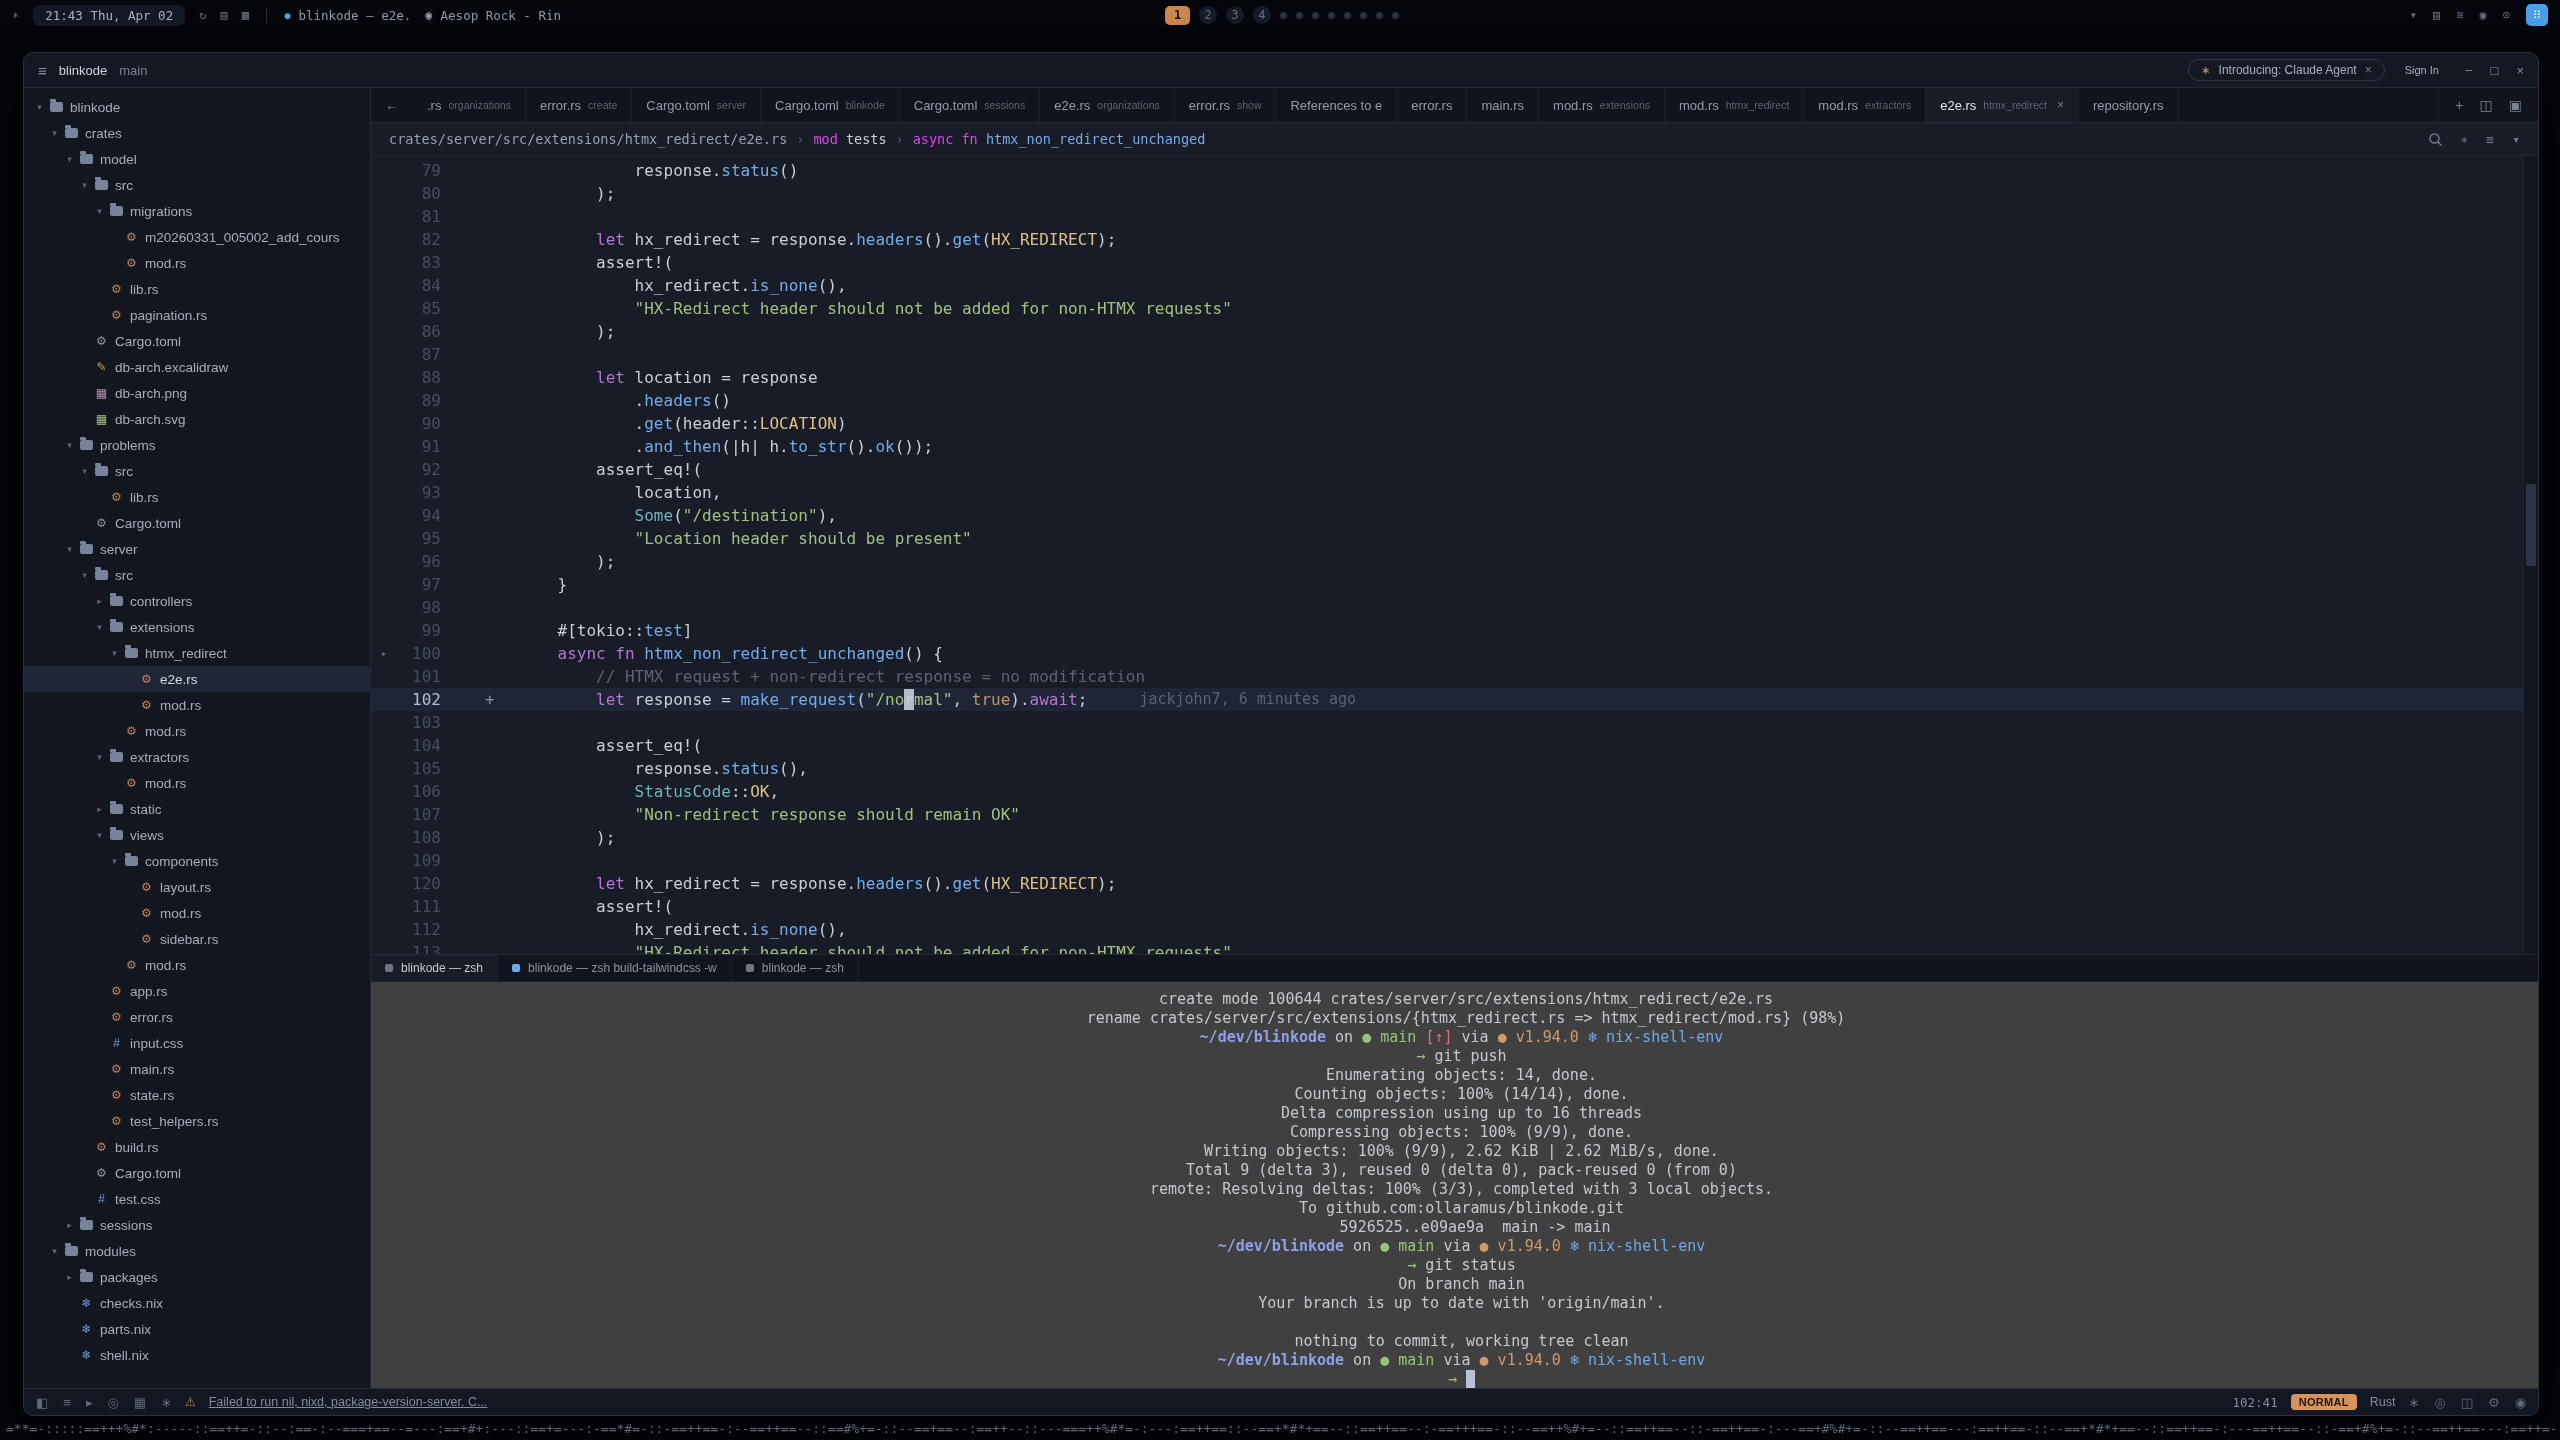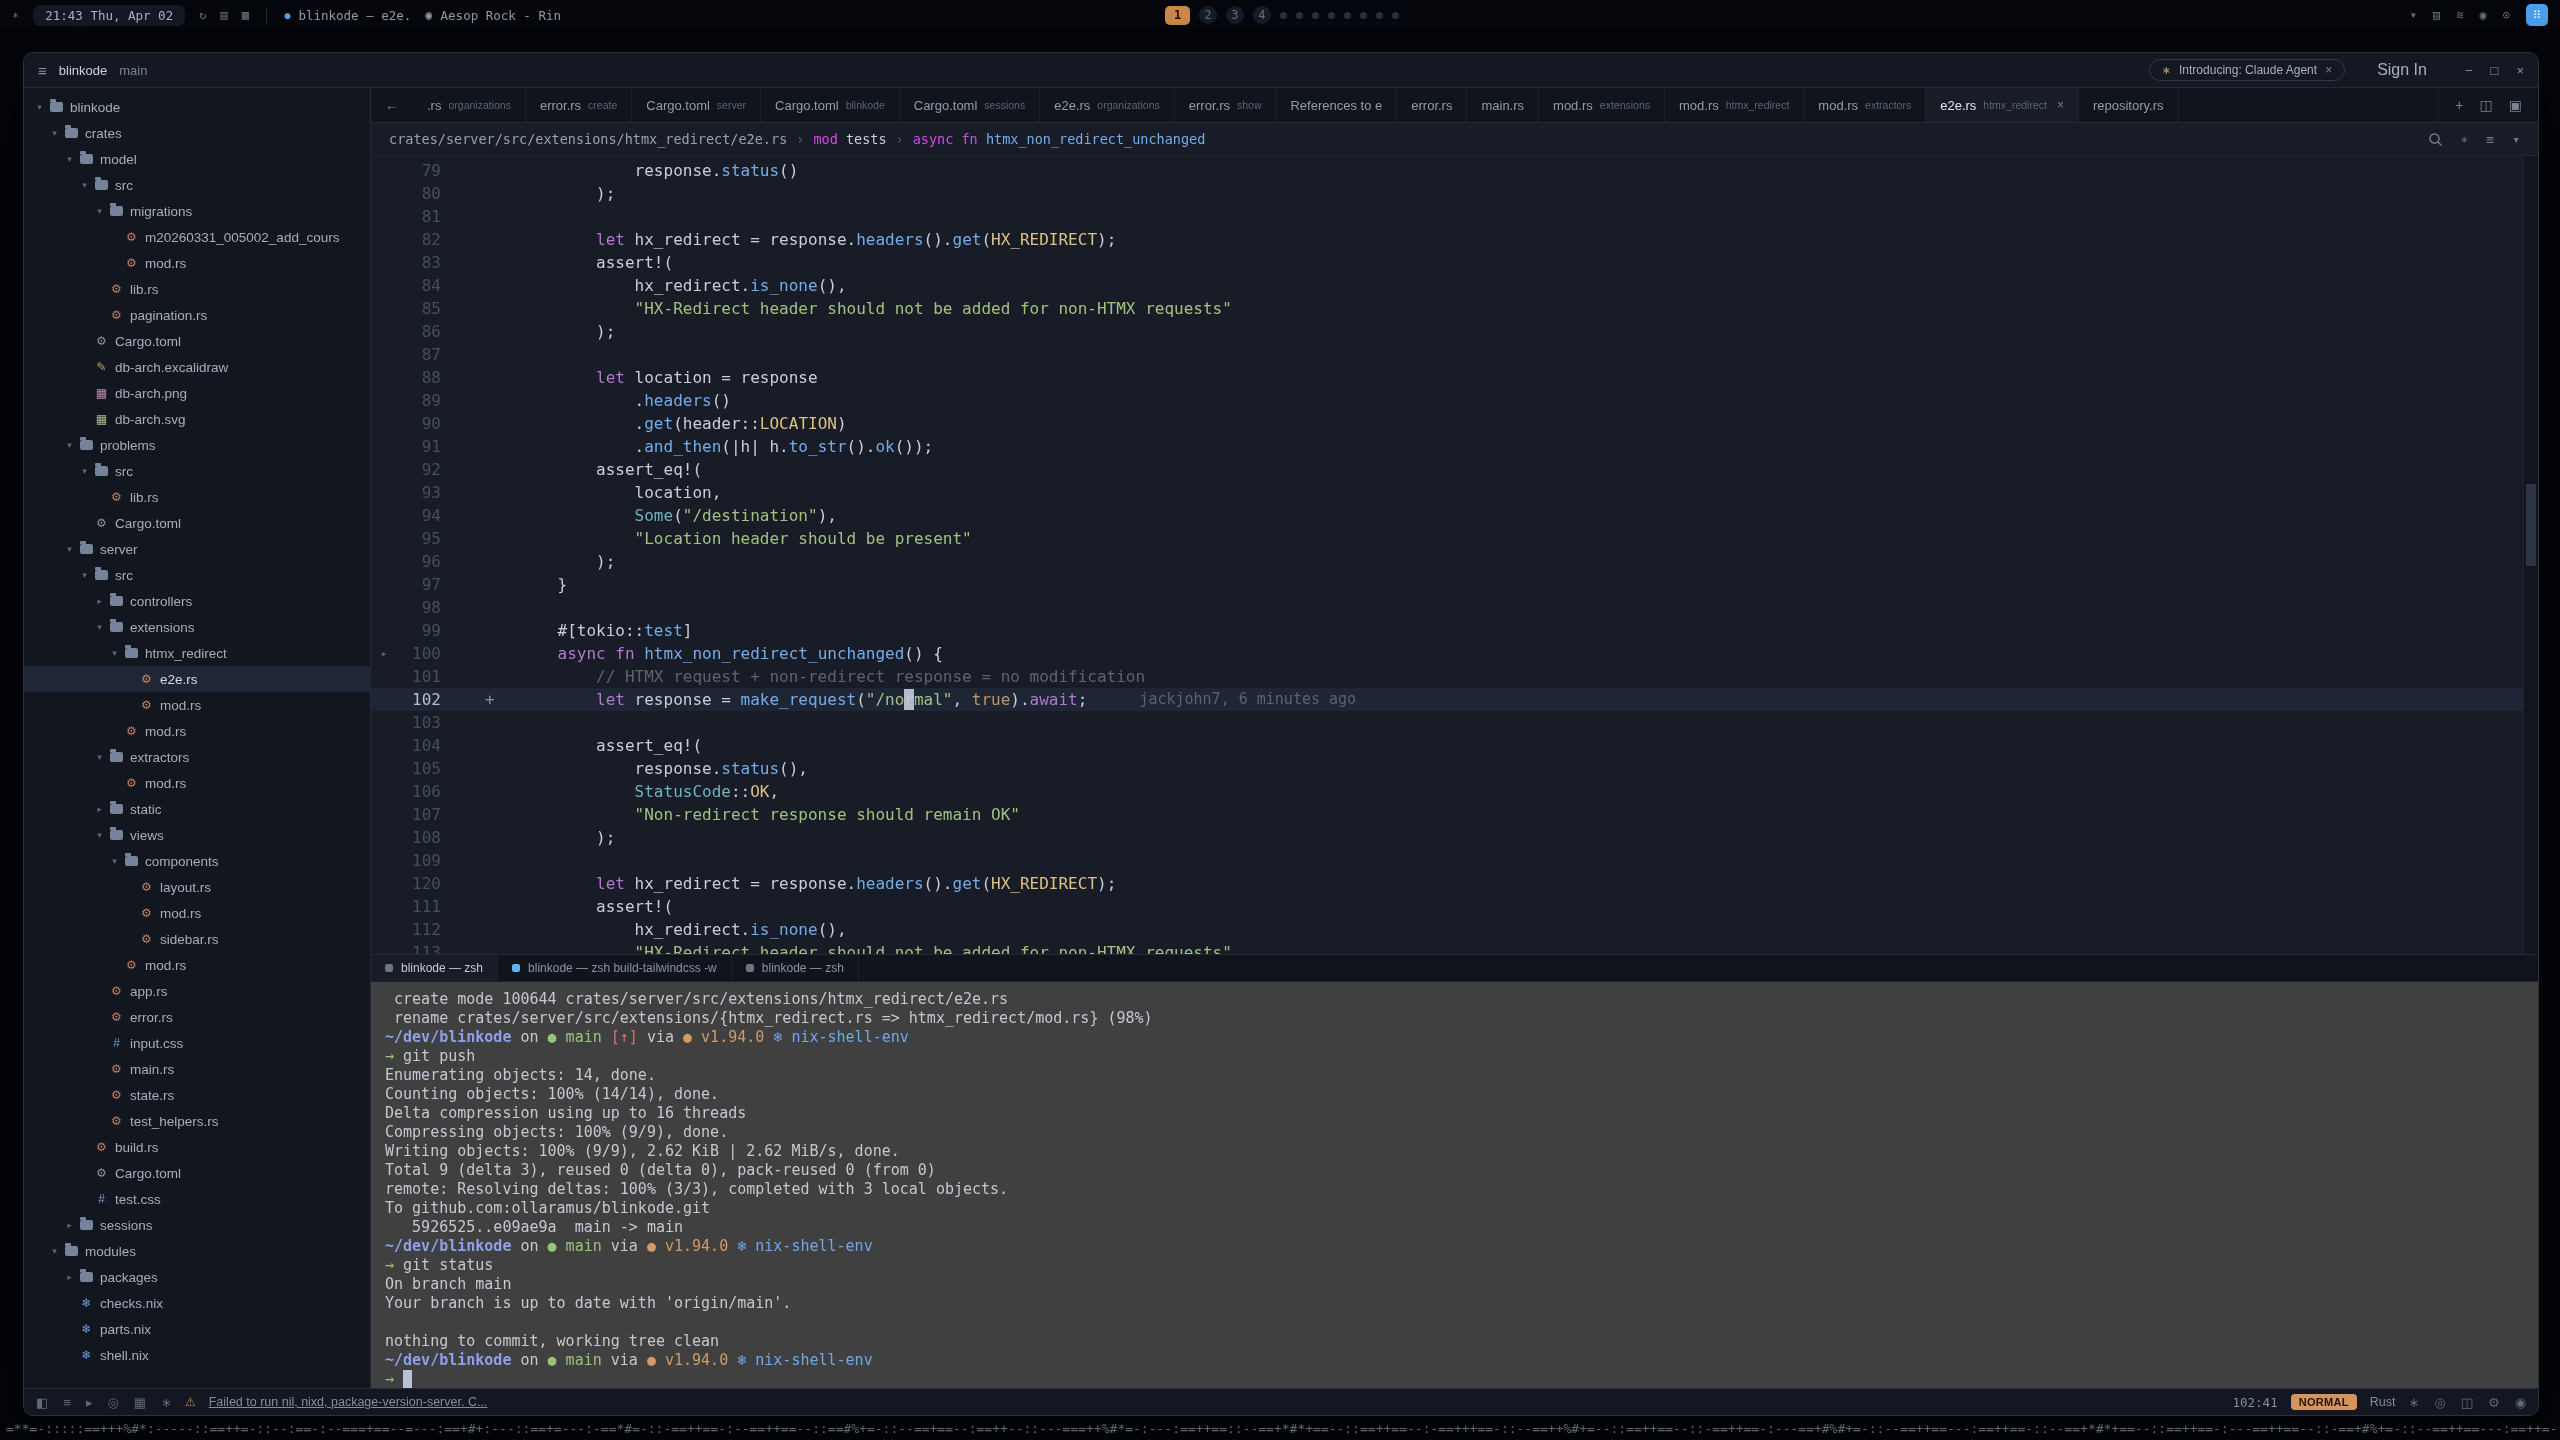--- a/index.html
+++ b/index.html
@@ -33,21 +33,21 @@
   .titlebar{height:34px;flex:none;display:flex;align-items:center;gap:12px;padding:0 14px;
             background:#141823;border-bottom:1px solid #232936;font-size:13px;color:#c3cad6;}
   .menu-ic{color:#8a93a3;font-size:15px;}
   .proj{color:#ccd2dd;}
   .branch{color:#79828f;}
   .tb-spacer{flex:1;}
   .promo{display:flex;align-items:center;gap:8px;border:1px solid #303848;border-radius:14px;
          padding:3px 12px;font-size:12px;color:#a7afbd;}
   .spark{color:#c9a35f;font-size:11px;}
   .pclose{color:#79828f;font-size:12px;}
-  .signin{font-size:16px;color:#a7afbd;margin:0 20px;}
+  .signin{font-size:11px;color:#a7afbd;margin:0 8px;}
   .wc{color:#8a93a3;font-size:13px;margin-left:6px;}
 
   .main{flex:1;display:flex;min-height:0;}
 
   
   .sidebar{width:346px;flex:none;background:#12161f;border-right:1px solid #232936;padding-top:6px;overflow:hidden;}
   .tree-row{height:26px;display:flex;align-items:center;font-size:13.5px;color:#a6adbb;}
   .tree-row.sel{background:#1f2736;color:#d6dbe3;}
   .chev{width:15px;color:#5d6677;font-size:9px;flex:none;text-align:center;}
   .fic{width:19px;flex:none;font-size:12px;text-align:center;line-height:1;}
@@ -97,21 +97,21 @@
   .vscroll .thumb{position:absolute;top:328px;left:2px;right:2px;height:82px;background:#2d3444;}
 
   
   .terminal{height:433px;flex:none;display:flex;flex-direction:column;border-top:1px solid #232936;background:#404040;}
   .term-tabs{height:26px;flex:none;background:#10141d;display:flex;align-items:stretch;
              border-bottom:1px solid #1d222c;font-size:12px;color:#8a93a3;}
   .term-tab{display:flex;align-items:center;gap:8px;padding:0 14px;border-right:1px solid #1b202b;}
   .term-tab.active{background:#171c27;color:#c6ccd6;}
   .term-dot{width:8px;height:8px;border-radius:2px;flex:none;}
   .term-body{flex:1;padding:8px 0 0 14px;overflow:hidden;
-             font:15px/19px "DejaVu Sans Mono","DejaVu Sans",monospace;color:#c3c8d1;}
+             font:15px/19px "DejaVu Sans Mono","DejaVu Sans",monospace;color:#c3c8d1;text-align:center;}
   .tl{white-space:pre;height:19px;}
   .t-d{color:#c3c8d1}.t-dir{color:#8fa0e8;font-weight:700}.t-grn{color:#98c379}.t-red{color:#e06c75}
   .t-org{color:#d19a66}.t-blu{color:#6fa7e8}.t-cur{background:#b9c2d4;color:#b9c2d4;}
 
   
   .statusbar{height:26px;flex:none;display:flex;align-items:center;gap:13px;padding:0 12px;background:#131722;
              border-top:1px solid #232936;font-size:12.5px;color:#79828f;}
   .sb-icons{display:flex;gap:15px;color:#5f6878;font-size:13px;}
   .warn-ic{color:#c8894a;font-size:12px;}
   .warn-text{color:#848d9b;text-decoration:underline;}

